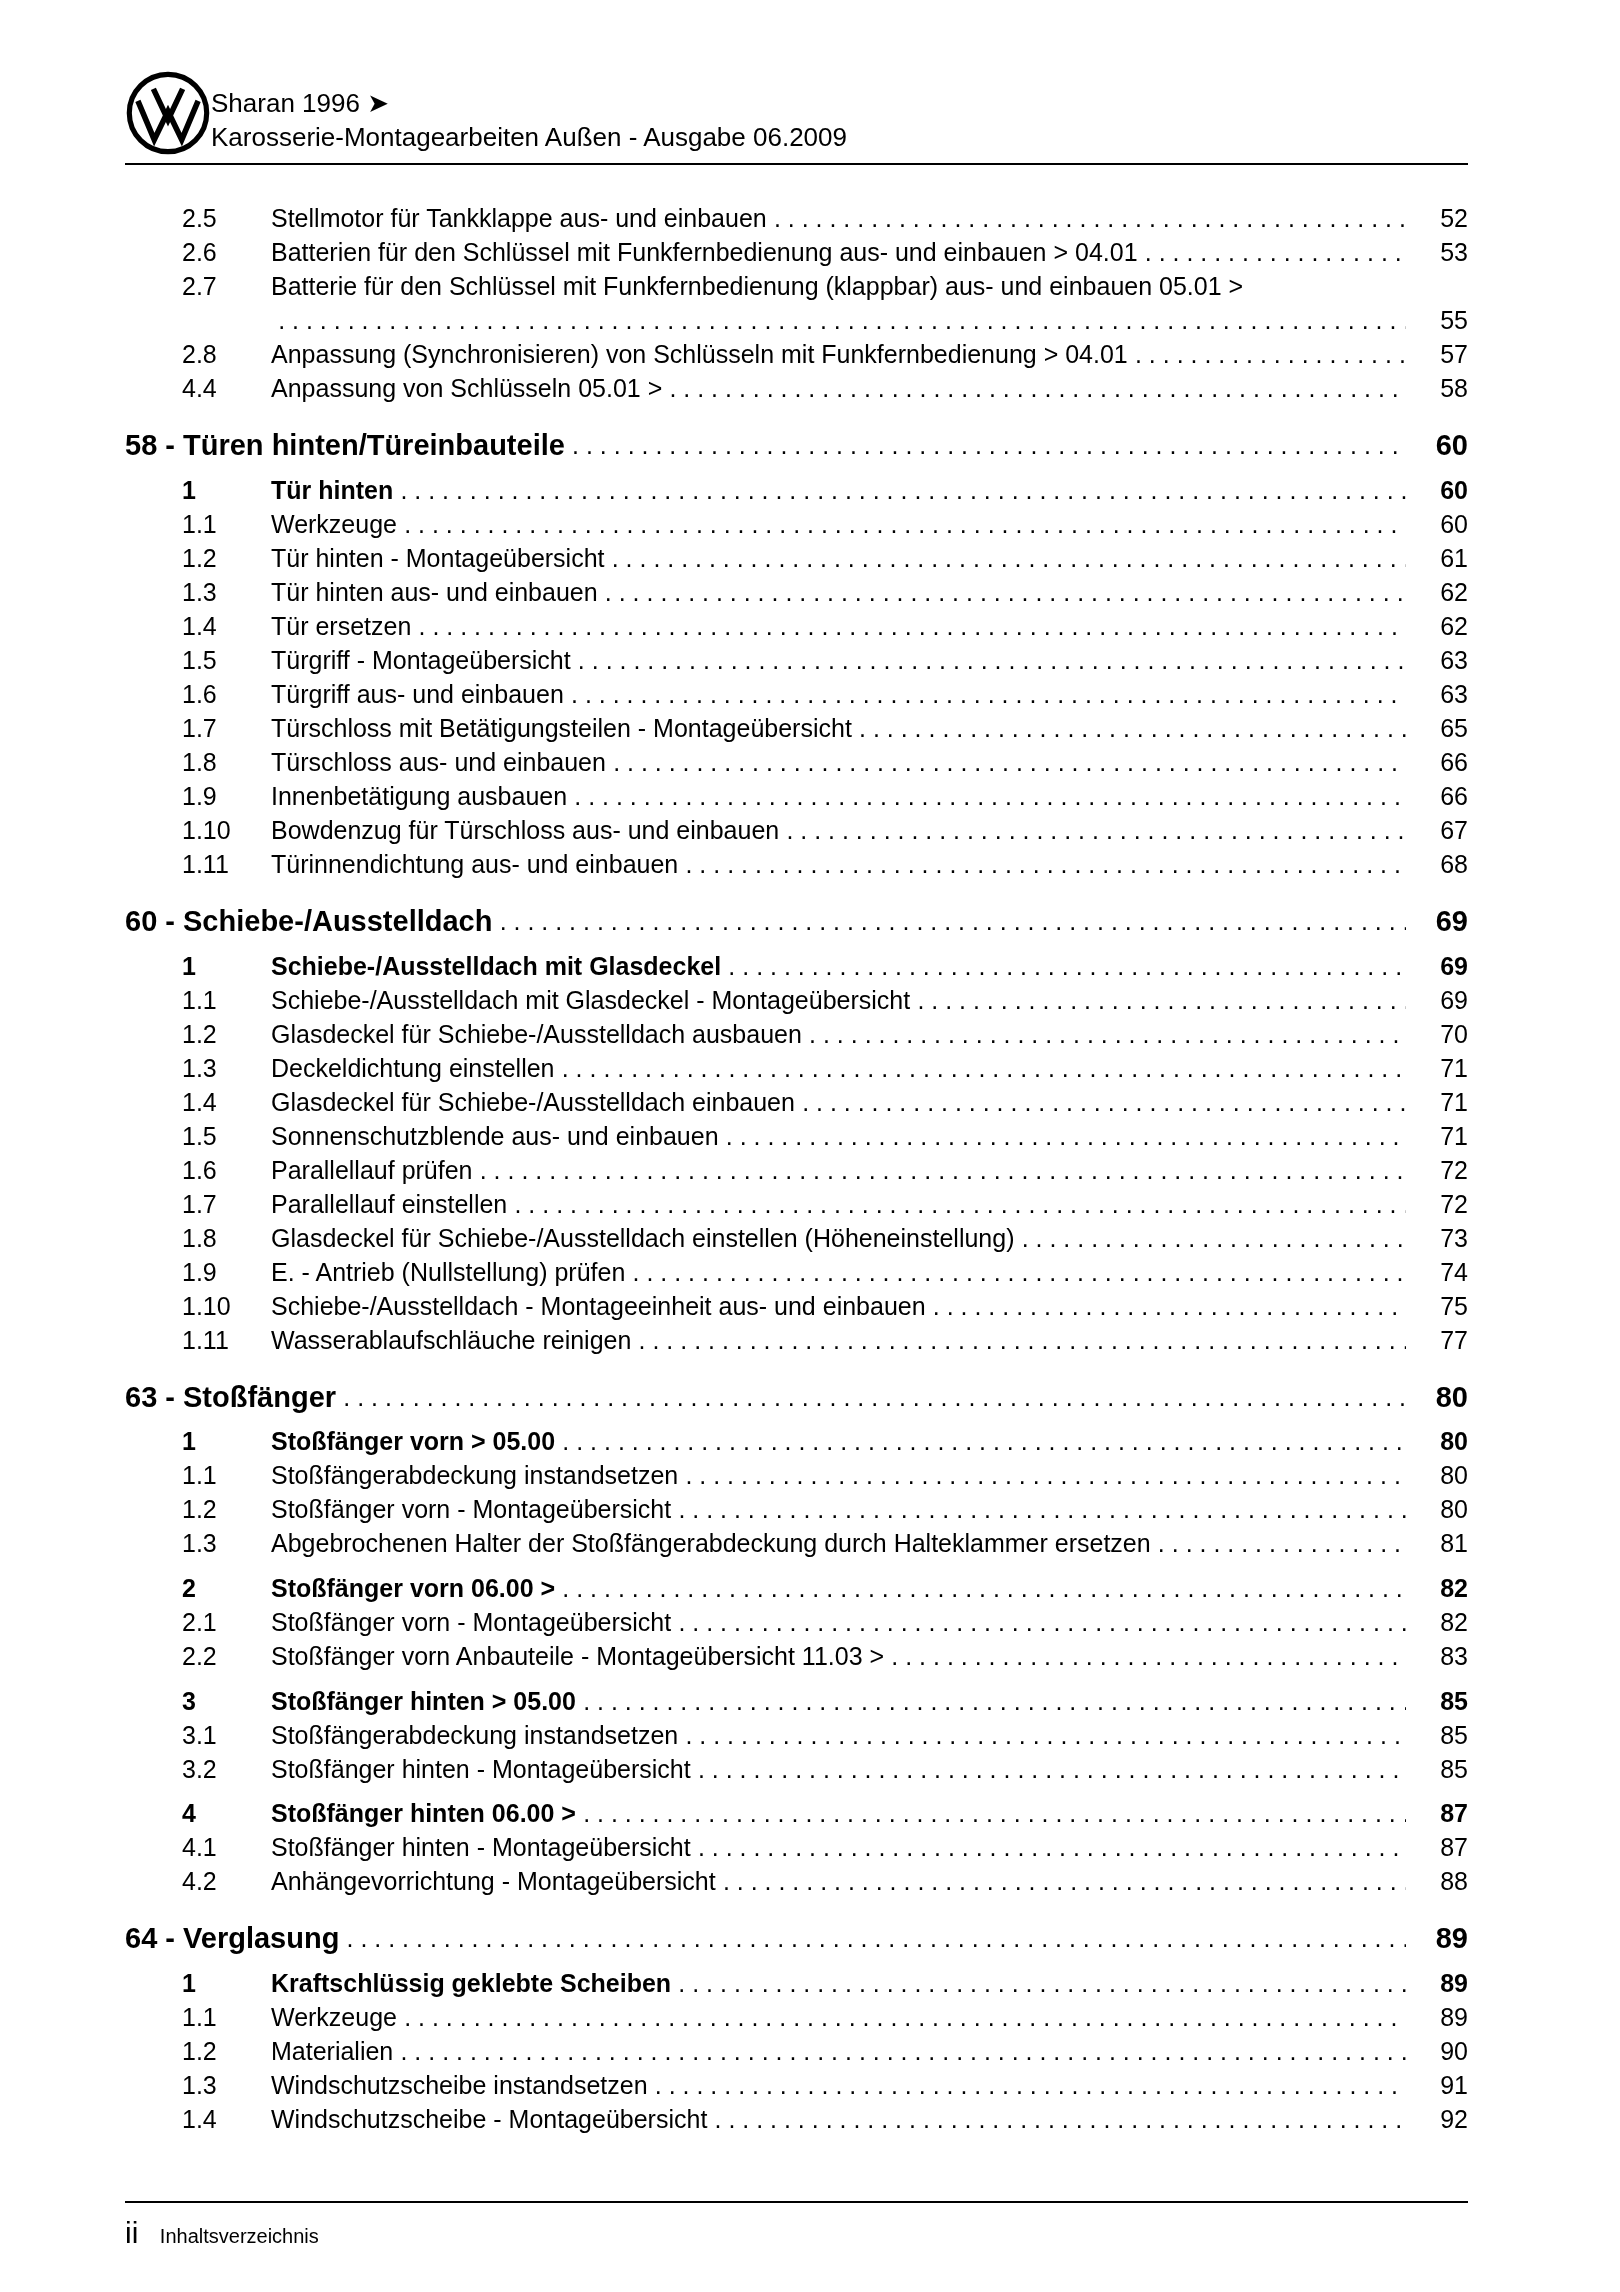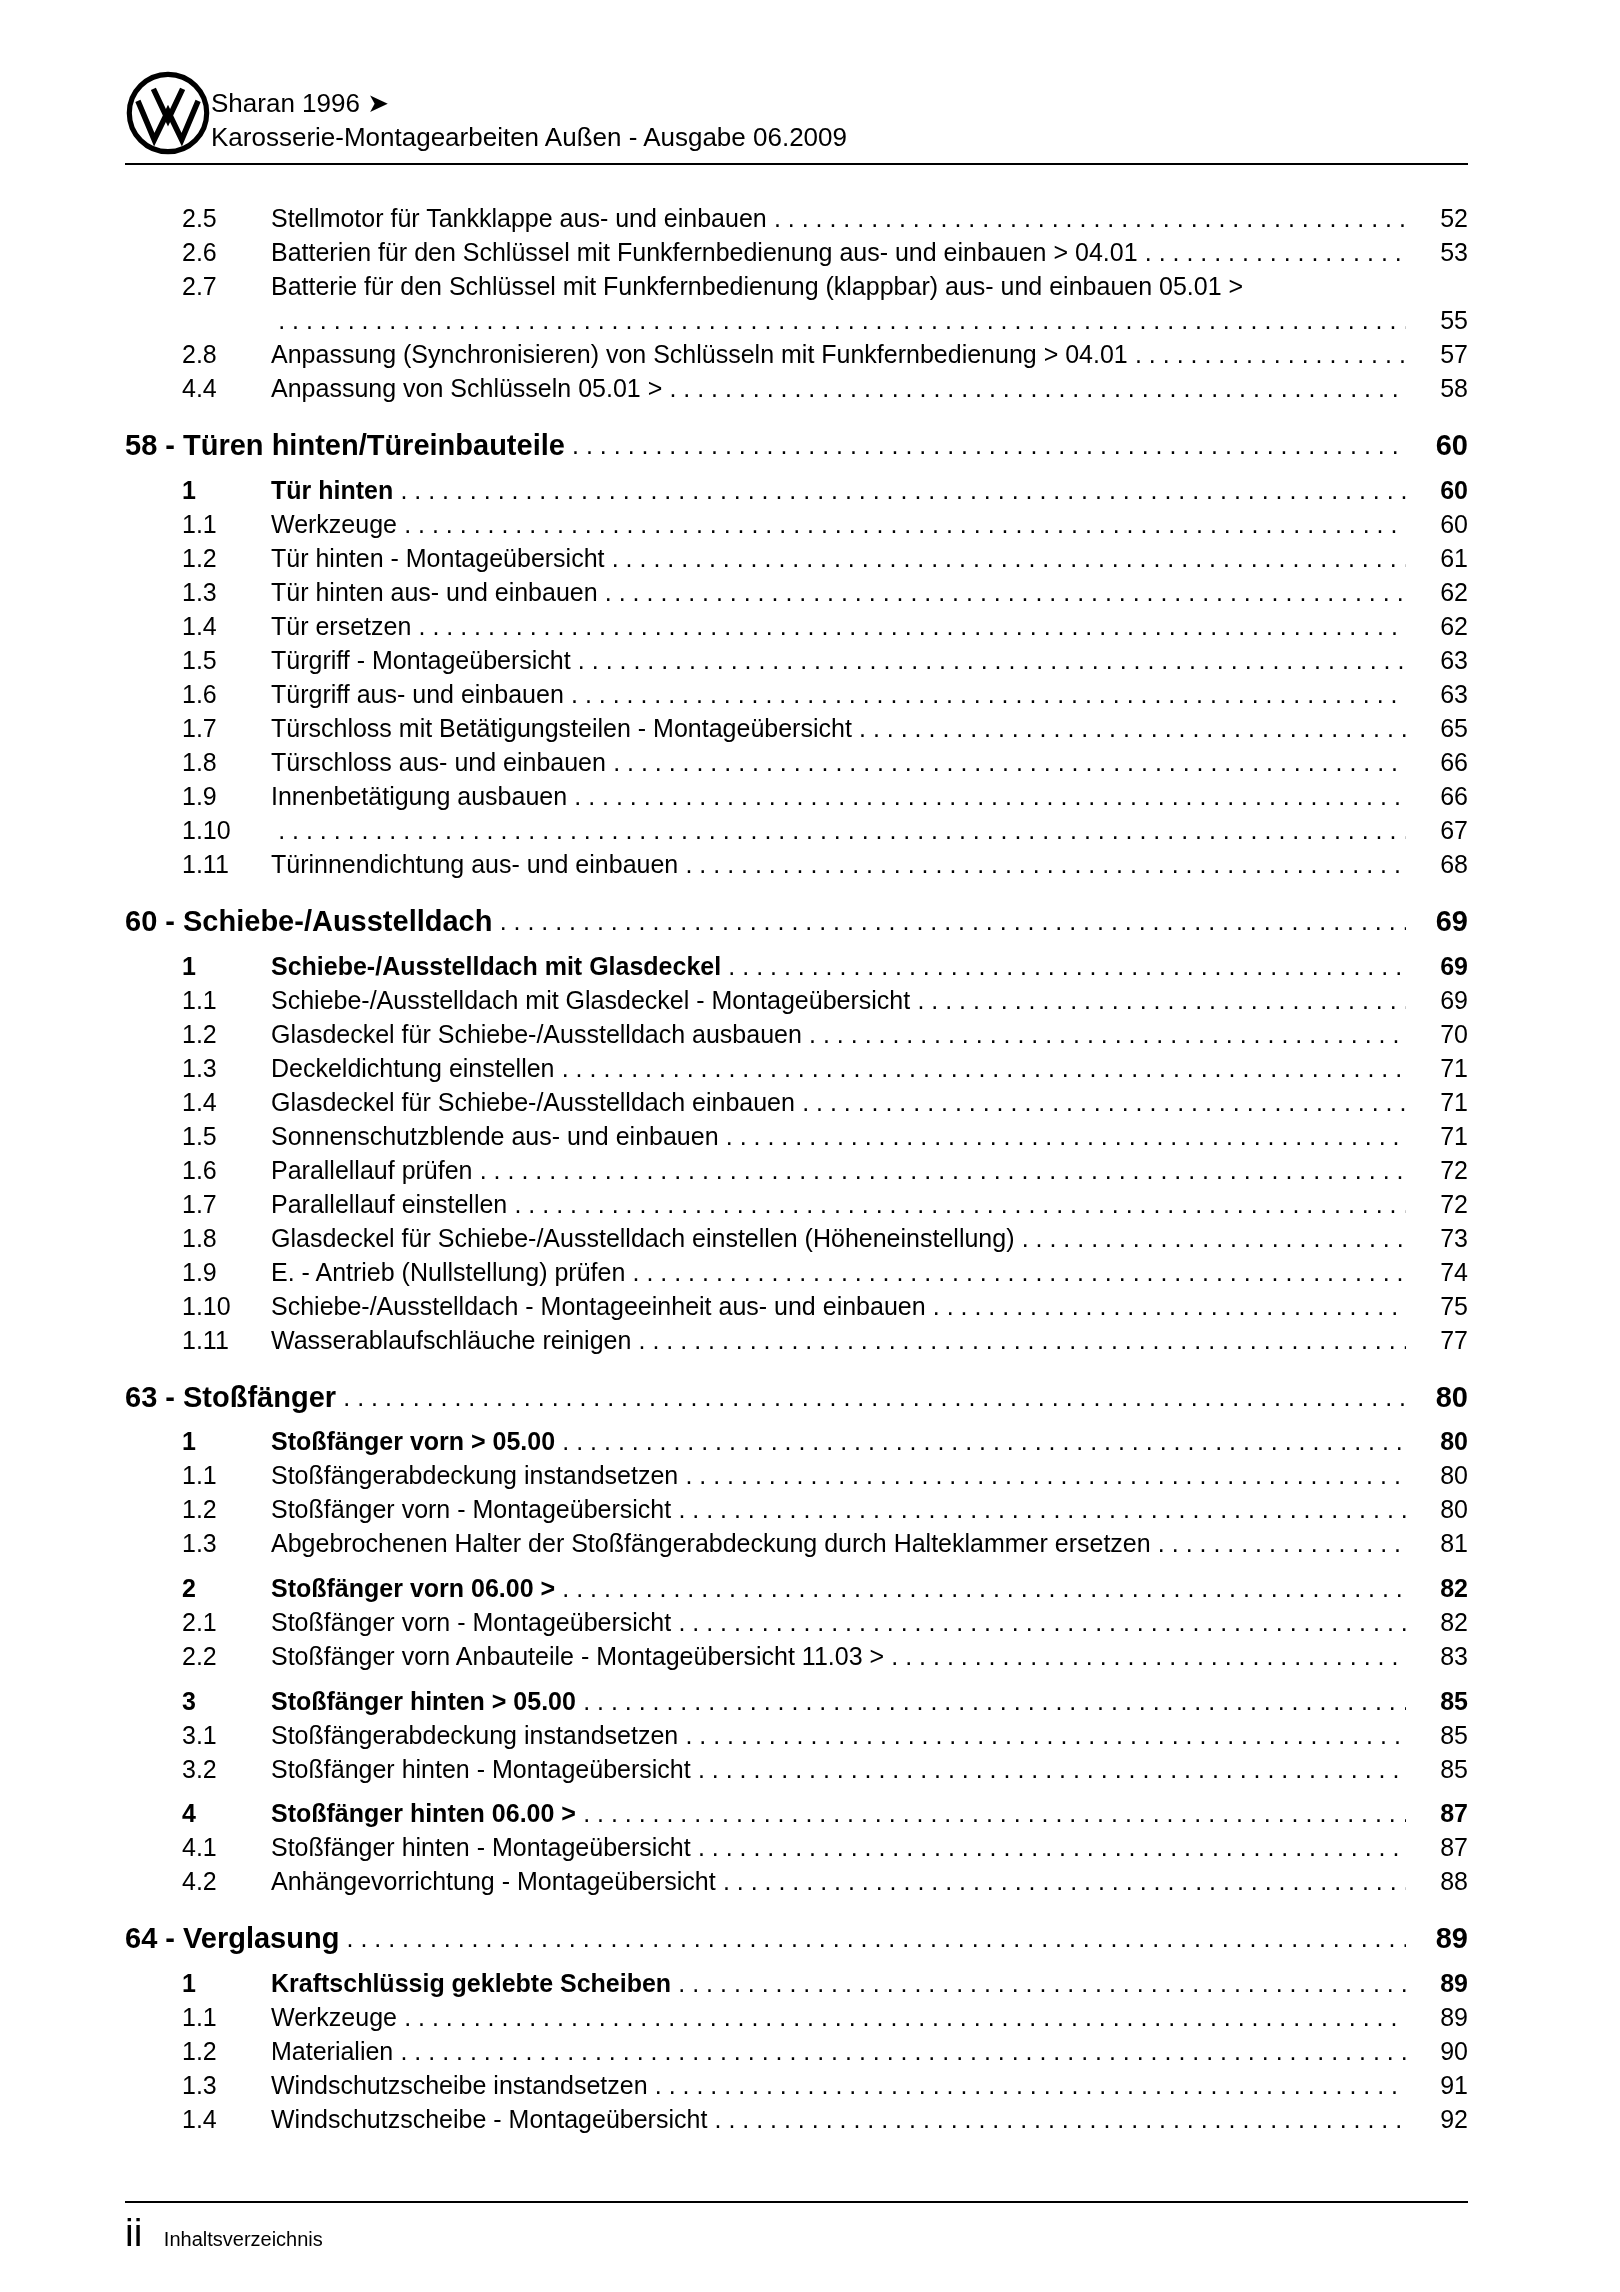--- a/index.html
+++ b/index.html
@@ -36,21 +36,21 @@
   .toc-row.chapter .col-page { font-size: 29px; }
   .toc-row.section { font-weight: bold; margin-top: 10.7px; }
   .toc-row.sub { font-weight: normal; }
   .toc-row.cont .col-num { visibility: hidden; }
   .toc-row.first-of-wrap .entry-title { flex: 1 1 auto; }
 
   
   .doc-footer { position: absolute; left: 125px; right: 152px; bottom: 41px; }
   .footer-rule { border-bottom: 2.7px solid #000; margin-bottom: 10.7px; }
   .footer-line { display: flex; align-items: baseline; gap: 21.5px; }
-  .footer-page { font-size: 39px; line-height: 38px; }
+  .footer-page { font-size: 30px; line-height: 38px; }
   .footer-label { font-size: 20px; text-align: center; }
 </style>
 </head>
 <body>
 
 <div class="page">
 
   <div class="doc-header">
     <div class="logo">
       <svg viewBox="0 0 100 100" aria-hidden="true">
@@ -160,20 +160,21 @@
         <span class="col-page">66</span>
       </div>
       <div class="toc-row sub">
         <span class="col-num">1.9</span>
         <span class="entry-title">Innenbetätigung ausbauen</span>
         <span class="leader">. . . . . . . . . . . . . . . . . . . . . . . . . . . . . . . . . . . . . . . . . . . . . . . . . . . . . . . . . . . . . . . . . . . . . . . . . . . . . . . . . . . . . . . . . . . . . . . . . . . . . . . . . . . . . . . . . . . . . . . . . . . . . . . . . . . . . . . . . . . . . . . . . . . . . . . . . . . . . . . . . . . . . . . . . . . . . . . . . . . . . . . . . . . . . . . . . . . . . . . . . . . . . . . . . . . . . . . . . . . . </span>
         <span class="col-page">66</span>
       </div>
       <div class="toc-row sub">
         <span class="col-num">1.10</span>
+        <span class="entry-title">Bowdenzug für Türschloss aus- und einbauen</span>
         <span class="leader">. . . . . . . . . . . . . . . . . . . . . . . . . . . . . . . . . . . . . . . . . . . . . . . . . . . . . . . . . . . . . . . . . . . . . . . . . . . . . . . . . . . . . . . . . . . . . . . . . . . . . . . . . . . . . . . . . . . . . . . . . . . . . . . . . . . . . . . . . . . . . . . . . . . . . . . . . . . . . . . . . . . . . . . . . . . . . . . . . . . . . . . . . . . . . . . . . . . . . . . . . . . . . . . . . . . . . . . . . . . . </span>
         <span class="col-page">67</span>
       </div>
       <div class="toc-row sub">
         <span class="col-num">1.11</span>
         <span class="entry-title">Türinnendichtung aus- und einbauen</span>
         <span class="leader">. . . . . . . . . . . . . . . . . . . . . . . . . . . . . . . . . . . . . . . . . . . . . . . . . . . . . . . . . . . . . . . . . . . . . . . . . . . . . . . . . . . . . . . . . . . . . . . . . . . . . . . . . . . . . . . . . . . . . . . . . . . . . . . . . . . . . . . . . . . . . . . . . . . . . . . . . . . . . . . . . . . . . . . . . . . . . . . . . . . . . . . . . . . . . . . . . . . . . . . . . . . . . . . . . . . . . . . . . . . . </span>
         <span class="col-page">68</span>
       </div>
       <div class="toc-row chapter">

